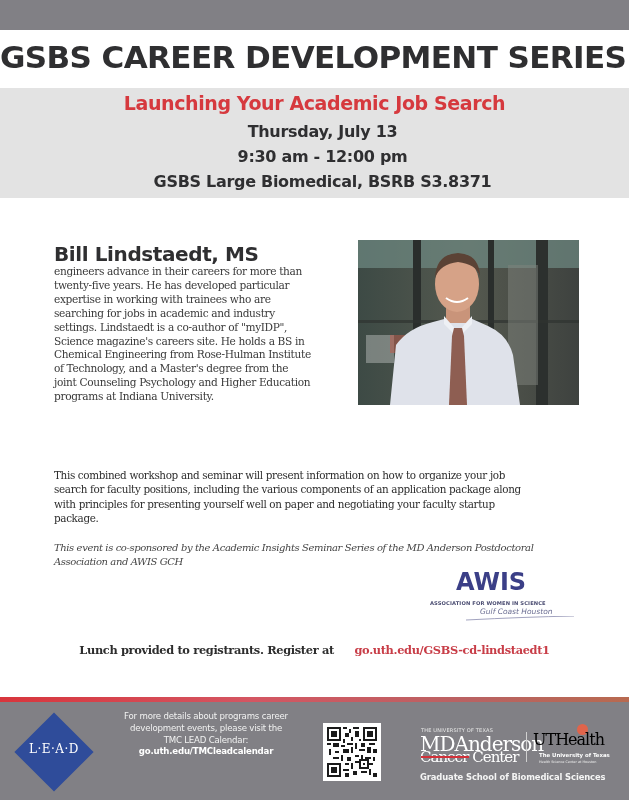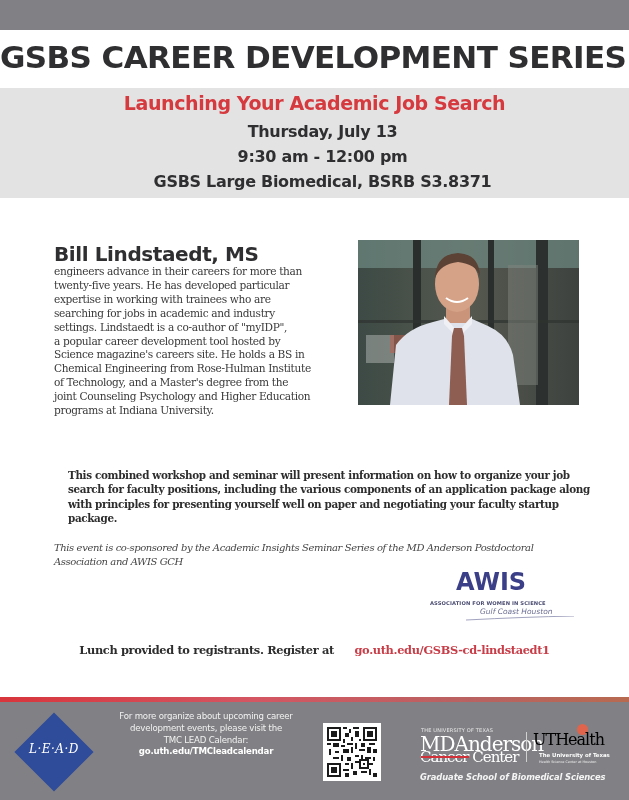--- a/index.html
+++ b/index.html
@@ -43,22 +43,22 @@
     color: #3a3a3a; letter-spacing: -0.35px;
   }
   .speaker-bio span { display: block; white-space: nowrap; }
 
   .photo {
     position: absolute; left: 358px; top: 240px; width: 221px; height: 165px;
     overflow: hidden; background: #4a4d4c;
   }
 
   .workshop-desc {
-    position: absolute; left: 68px; top: 468px; width: 520px;
-    font-family: "DejaVu Serif", serif; font-weight: bold; font-size: 10.4px;
+    position: absolute; left: 54px; top: 468px; width: 520px;
+    font-family: "DejaVu Serif", serif; font-weight: normal; font-size: 10.4px;
     line-height: 14.4px; color: #2d2d2d; letter-spacing: -0.35px;
   }
   .workshop-desc span { display: block; white-space: nowrap; }
 
   .sponsor-note {
     position: absolute; left: 54px; top: 541px; width: 520px;
     font-family: "DejaVu Serif", serif; font-style: italic; font-size: 10px;
     line-height: 14.4px; color: #444; letter-spacing: -0.4px;
   }
   .sponsor-note span { display: block; white-space: nowrap; }
@@ -95,21 +95,21 @@
   .footer {
     position: absolute; left: 0; top: 702px; width: 629px; height: 98px; background: #818085;
   }
   .lead-logo { position: absolute; left: 14px; top: 10px; width: 80px; height: 80px; }
   .lead-diamond {
     position: absolute; left: 12px; top: 12px; width: 56px; height: 56px;
     background: #2f4c9a; transform: rotate(45deg);
   }
   .lead-text {
     position: absolute; left: 0; top: 30px; width: 80px; text-align: center;
-    font-family: "DejaVu Serif", serif; font-style: italic; font-size: 12px;
+    font-family: "DejaVu Serif", serif; font-size: 12px;
     color: #ffffff; letter-spacing: 0.5px;
   }
 
   .footer-info {
     position: absolute; left: 106px; top: 9px; width: 200px; text-align: center;
     font-family: "DejaVu Sans", sans-serif; font-size: 8.6px; line-height: 11.8px;
     color: #f2f2f2; letter-spacing: -0.2px;
   }
   .footer-info span { display: block; white-space: nowrap; }
   .footer-info .footer-link { font-weight: bold; color: #ffffff; }
@@ -143,21 +143,21 @@
     position: absolute; left: 6px; top: 28px; white-space: nowrap;
     font-family: "DejaVu Sans", sans-serif; font-weight: bold; font-size: 5.4px; color: #ffffff;
   }
   .uth-sub2 {
     position: absolute; left: 6px; top: 36px; white-space: nowrap;
     font-family: "DejaVu Sans", sans-serif; font-size: 3.4px; color: #eeeeee;
   }
   .gsbs-name {
     position: absolute; left: 420px; top: 70px; white-space: nowrap;
     font-family: "DejaVu Sans", sans-serif; font-weight: bold; font-size: 8.4px;
-    color: #f4f4f4; letter-spacing: -0.1px; font-style: italic;
+    color: #f4f4f4; letter-spacing: -0.1px;
   }
 </style>
 </head>
 <body>
 
 <div class="top-band"></div>
 
 <div class="series-title">GSBS CAREER DEVELOPMENT SERIES</div>
 
 <div class="info-band">
@@ -168,21 +168,20 @@
 </div>
 
 <div class="speaker-name">Bill Lindstaedt, MS</div>
 
 <div class="speaker-bio">
   <span>engineers advance in their careers for more than</span>
   <span>twenty-five years. He has developed particular</span>
   <span>expertise in working with trainees who are</span>
   <span>searching for jobs in academic and industry</span>
   <span>settings. Lindstaedt is a co-author of "myIDP",</span>
-  <span>a popular career development tool hosted by</span>
   <span>Science magazine's careers site. He holds a BS in</span>
   <span>Chemical Engineering from Rose-Hulman Institute</span>
   <span>of Technology, and a Master's degree from the</span>
   <span>joint Counseling Psychology and Higher Education</span>
   <span>programs at Indiana University.</span>
 </div>
 
 <div class="photo" title="Photo of Bill Lindstaedt">
   <svg width="221" height="165" viewBox="0 0 221 165" xmlns="http://www.w3.org/2000/svg">
     <defs>
@@ -243,21 +242,21 @@
 
 <div class="red-band"></div>
 
 <div class="footer">
   <div class="lead-logo">
     <div class="lead-diamond"></div>
     <div class="lead-text">L·E·A·D</div>
   </div>
 
   <div class="footer-info">
-    <span>For more organize about upcoming career</span>
+    <span>For more details about programs career</span>
     <span>development events, please visit the</span>
     <span>TMC LEAD Calendar:</span>
     <span class="footer-link">go.uth.edu/TMCleadcalendar</span>
   </div>
 
   <div class="qr">
     <svg width="50" height="50" viewBox="0 0 25 25" xmlns="http://www.w3.org/2000/svg" shape-rendering="crispEdges">
       <rect width="25" height="25" fill="#ffffff"></rect>
       <g fill="#1a1a1a">
         <path d="M0 0h7v7h-7zM1 1v5h5v-5zM2 2h3v3h-3z" fill-rule="evenodd"></path>

